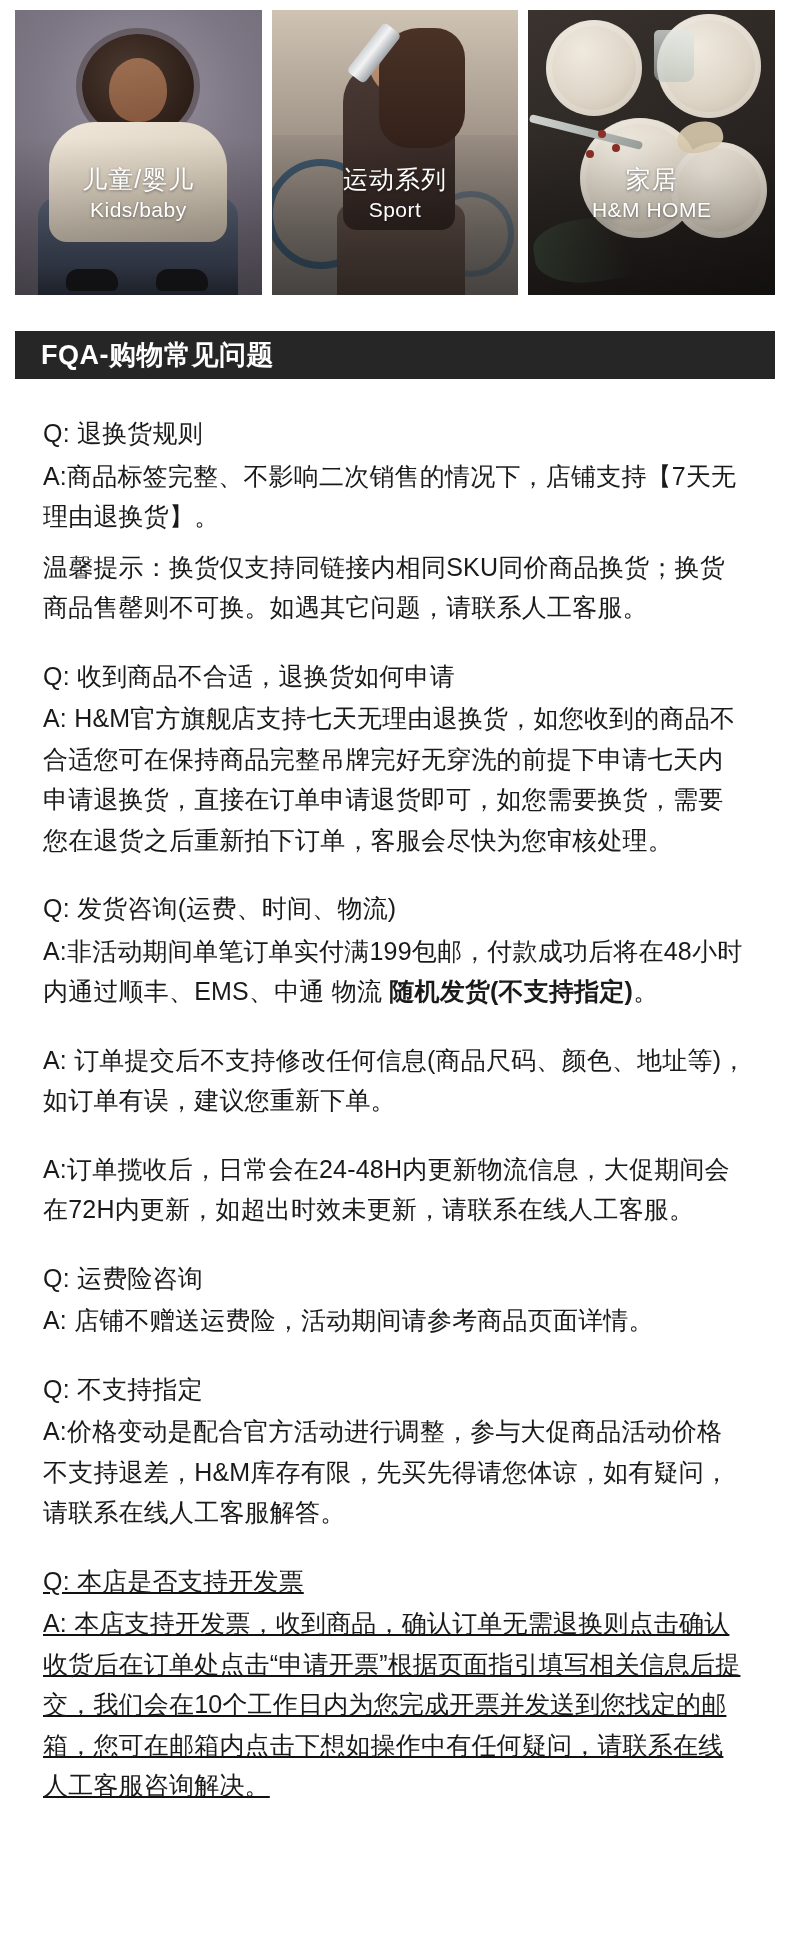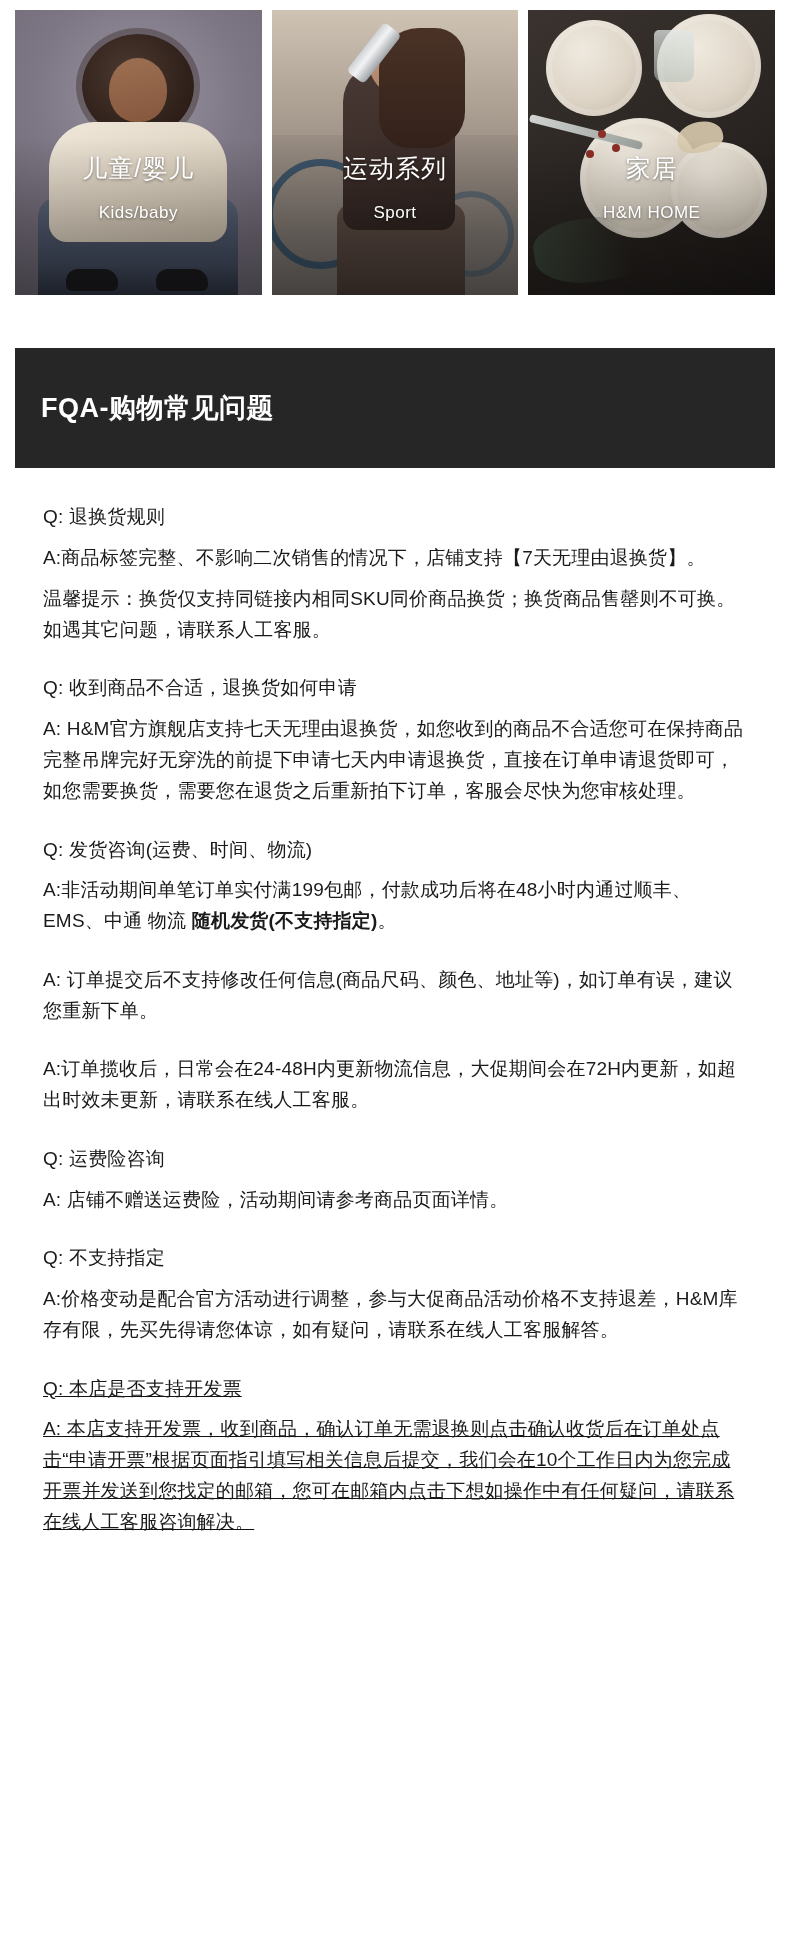--- a/index.html
+++ b/index.html
@@ -56,23 +56,23 @@
     text-shadow: 0 1px 3px rgba(0,0,0,0.45);
     line-height: 1.25;
   }
   .cat-label .zh {
     display: block;
     font-size: 25px;
     letter-spacing: 1px;
   }
   .cat-label .en {
     display: block;
-    font-size: 17px;
+    font-size: 21px;
     letter-spacing: 0.5px;
-    margin-top: 18px;
+    margin-top: 2px;
   }
 
   
   .photo-kids {
     background:
       radial-gradient(circle at 50% 30%, #9a93a0 0%, #7d7684 45%, #6a6470 100%);
   }
   .photo-kids::before {
     
     content: "";
@@ -280,23 +280,22 @@
   }
 
   
   .faq-wrap {
     padding: 36px 15px 0 15px;
     box-sizing: border-box;
   }
   .faq-header {
     background: #262626;
     color: #ffffff;
-    padding: 44px 26px;
+    padding: 8px 26px;
     box-sizing: border-box;
-    margin-top: 17px;
   }
   .faq-header h1 {
     margin: 0;
     font-size: 27px;
     font-weight: bold;
     letter-spacing: 0.5px;
     line-height: 1.2;
   }
 
   
@@ -307,30 +306,30 @@
   .qa {
     margin-bottom: 28px;
   }
   .qa:last-child {
     margin-bottom: 0;
     text-decoration: underline;
   }
   .qa .q,
   .qa .a,
   .qa .note {
-    font-size: 19px;
+    font-size: 25px;
     line-height: 1.62;
     margin: 0;
     color: #1a1a1a;
     letter-spacing: 0.2px;
     word-break: break-word;
   }
   .qa .a,
   .qa .note {
-    margin-top: 10px;
+    margin-top: 2px;
   }
   .qa .note {
     margin-top: 10px;
   }
   .strong-inline {
     font-weight: bold;
   }
 </style>
 </head>
 <body>

